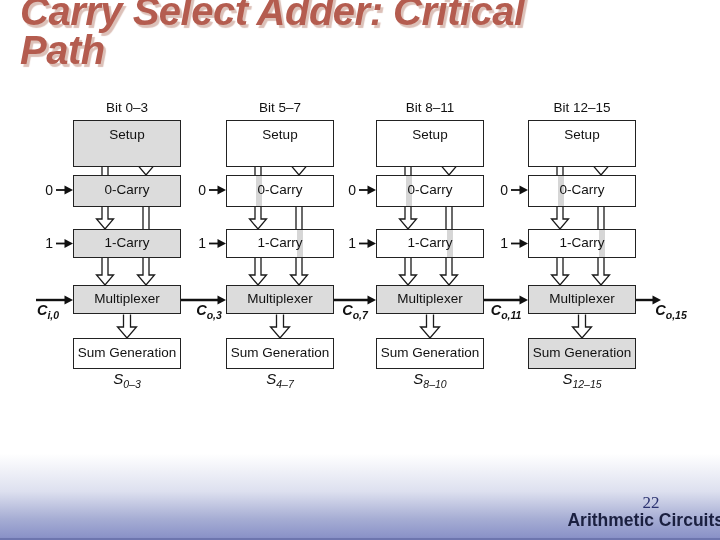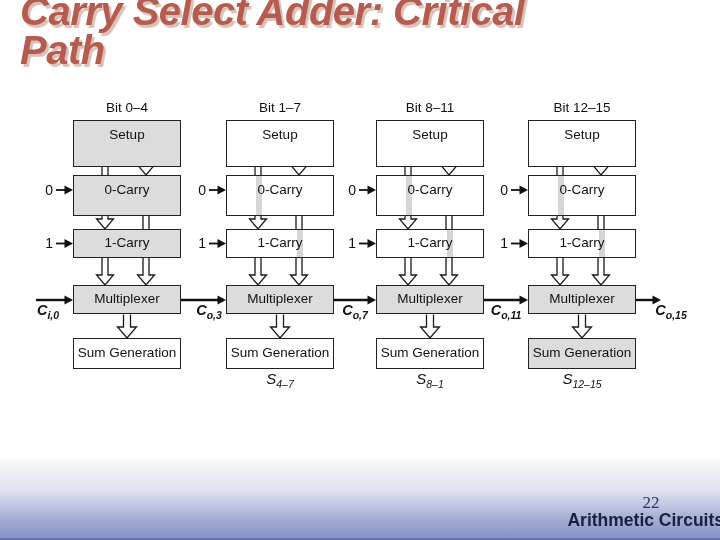--- a/index.html
+++ b/index.html
@@ -19,21 +19,21 @@
     white-space:nowrap;
   }
   
   .box{
     position:absolute;width:108px;background:#ffffff;border:1.4px solid #222;
     text-align:center;font-size:13.5px;color:#111;overflow:hidden;
   }
   .box.shaded{background:#dcdcdc;}
   .box .lbl{position:relative;z-index:2;}
   .r-setup{top:120px;height:47px;line-height:28px;}
-  .r-c0{top:175px;height:41px;line-height:27px;}
+  .r-c0{top:175px;height:32px;line-height:27px;}
   .r-c1{top:229px;height:29px;line-height:26px;}
   .r-mux{top:285px;height:29px;line-height:26px;}
   .r-sum{top:338px;height:31px;line-height:28px;}
   .stripe{position:absolute;top:0;bottom:0;width:6px;background:#d6d6d6;z-index:1;}
   .stripe.sl{left:29px;}
   .stripe.sr{left:70px;}
   .bit-label{position:absolute;top:100px;width:108px;text-align:center;font-size:13.5px;color:#111;}
   .sum-label{position:absolute;top:370px;width:108px;text-align:center;font-style:italic;font-size:15px;color:#111;}
   .sum-label sub,.clabel sub{font-size:10.5px;line-height:0;}
   .inlabel{position:absolute;width:14px;text-align:right;font-size:14px;color:#111;}
@@ -114,46 +114,47 @@
       <line x1="181" y1="300" x2="219" y2="300" stroke="#111" stroke-width="2.4"></line>
       <path d="M226 300 L217.5 295.6 L217.5 304.4 Z" fill="#111"></path>
       <line x1="334" y1="300" x2="369" y2="300" stroke="#111" stroke-width="2.4"></line>
       <path d="M376 300 L367.5 295.6 L367.5 304.4 Z" fill="#111"></path>
       <line x1="484" y1="300" x2="521" y2="300" stroke="#111" stroke-width="2.4"></line>
       <path d="M528 300 L519.5 295.6 L519.5 304.4 Z" fill="#111"></path>
       <line x1="636" y1="300" x2="654" y2="300" stroke="#111" stroke-width="2.4"></line>
       <path d="M661 300 L652.5 295.6 L652.5 304.4 Z" fill="#111"></path>
     </svg>
 
-  <div class="bit-label" style="left:73px">Bit 0–4</div>
+  <div class="bit-label" style="left:73px">Bit 0–3</div>
   <div class="box shaded r-setup" style="left:73px"><span class="lbl">Setup</span></div>
   <div class="box shaded r-c0" style="left:73px"><span class="lbl">0-Carry</span></div>
   <div class="box shaded r-c1" style="left:73px"><span class="lbl">1-Carry</span></div>
   <div class="box shaded r-mux" style="left:73px"><span class="lbl">Multiplexer</span></div>
   <div class="box r-sum" style="left:73px"><span class="lbl">Sum Generation</span></div>
+  <div class="sum-label" style="left:73px"><span>S</span><sub>0–3</sub></div>
   <div class="inlabel" style="left:39px;top:182px">0</div>
   <div class="inlabel" style="left:39px;top:235px">1</div>
 
-  <div class="bit-label" style="left:226px">Bit 1–7</div>
+  <div class="bit-label" style="left:226px">Bit 5–7</div>
   <div class="box r-setup" style="left:226px"><span class="lbl">Setup</span></div>
   <div class="box r-c0" style="left:226px"><span class="stripe sl"></span><span class="lbl">0-Carry</span></div>
   <div class="box r-c1" style="left:226px"><span class="stripe sr"></span><span class="lbl">1-Carry</span></div>
   <div class="box shaded r-mux" style="left:226px"><span class="lbl">Multiplexer</span></div>
   <div class="box r-sum" style="left:226px"><span class="lbl">Sum Generation</span></div>
   <div class="sum-label" style="left:226px"><span>S</span><sub>4–7</sub></div>
   <div class="inlabel" style="left:192px;top:182px">0</div>
   <div class="inlabel" style="left:192px;top:235px">1</div>
 
   <div class="bit-label" style="left:376px">Bit 8–11</div>
   <div class="box r-setup" style="left:376px"><span class="lbl">Setup</span></div>
   <div class="box r-c0" style="left:376px"><span class="stripe sl"></span><span class="lbl">0-Carry</span></div>
   <div class="box r-c1" style="left:376px"><span class="stripe sr"></span><span class="lbl">1-Carry</span></div>
   <div class="box shaded r-mux" style="left:376px"><span class="lbl">Multiplexer</span></div>
   <div class="box r-sum" style="left:376px"><span class="lbl">Sum Generation</span></div>
-  <div class="sum-label" style="left:376px"><span>S</span><sub>8–1</sub></div>
+  <div class="sum-label" style="left:376px"><span>S</span><sub>8–10</sub></div>
   <div class="inlabel" style="left:342px;top:182px">0</div>
   <div class="inlabel" style="left:342px;top:235px">1</div>
 
   <div class="bit-label" style="left:528px">Bit 12–15</div>
   <div class="box r-setup" style="left:528px"><span class="lbl">Setup</span></div>
   <div class="box r-c0" style="left:528px"><span class="stripe sl"></span><span class="lbl">0-Carry</span></div>
   <div class="box r-c1" style="left:528px"><span class="stripe sr"></span><span class="lbl">1-Carry</span></div>
   <div class="box shaded r-mux" style="left:528px"><span class="lbl">Multiplexer</span></div>
   <div class="box shaded r-sum" style="left:528px"><span class="lbl">Sum Generation</span></div>
   <div class="sum-label" style="left:528px"><span>S</span><sub>12–15</sub></div>

